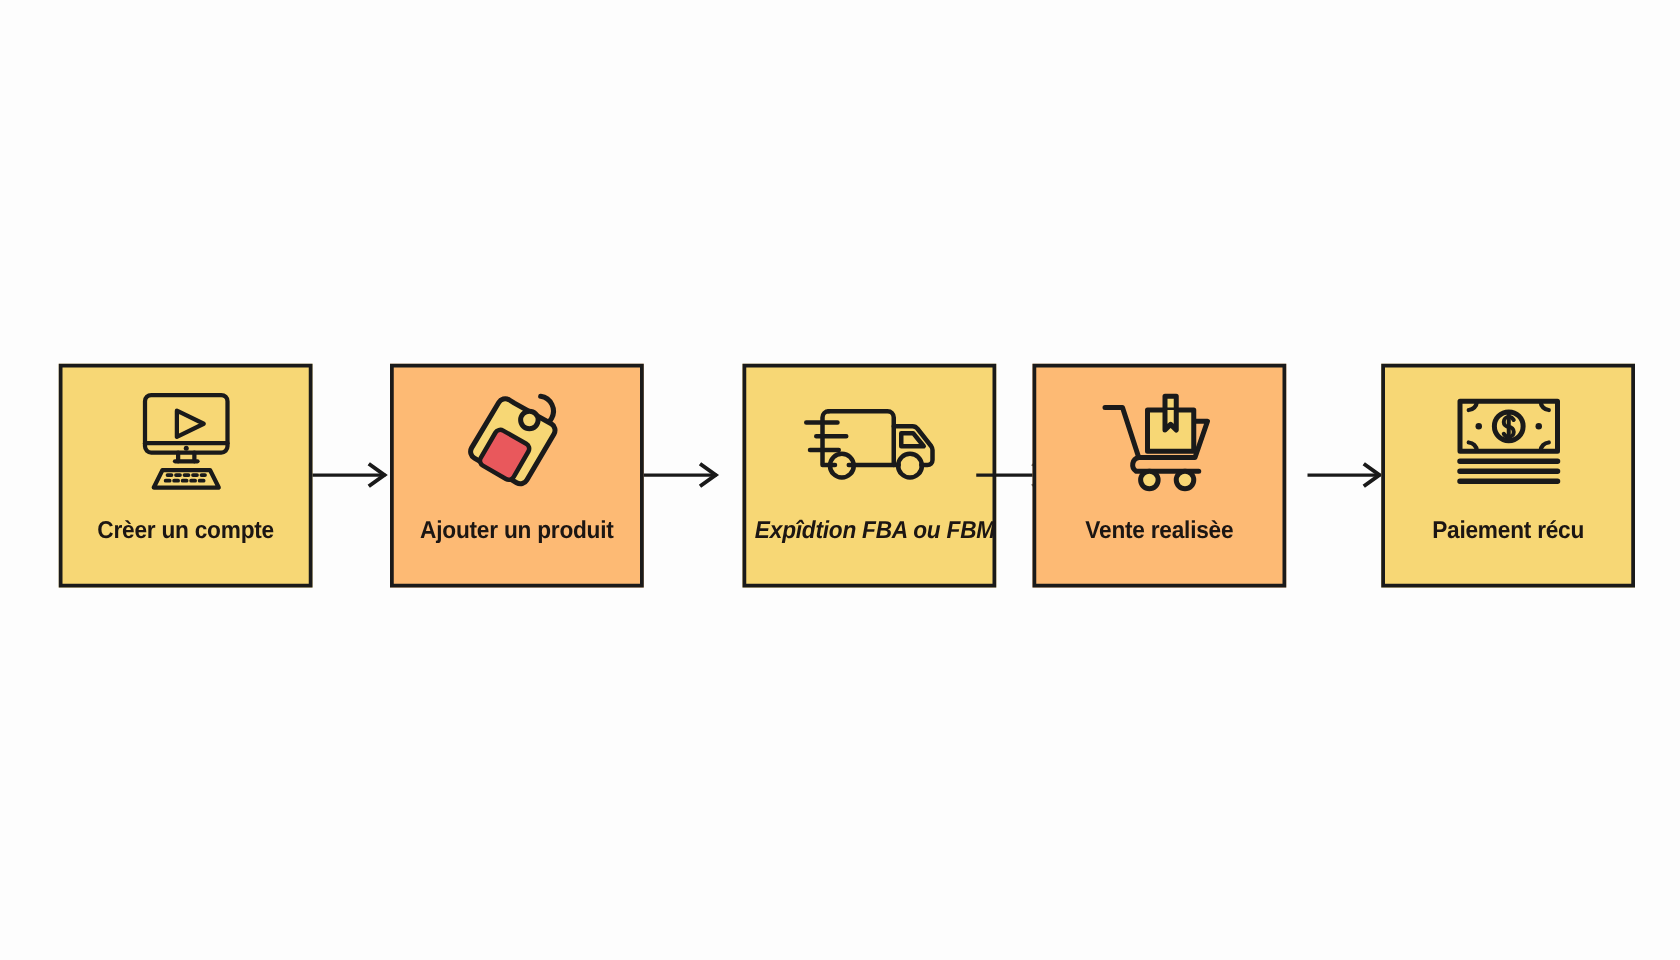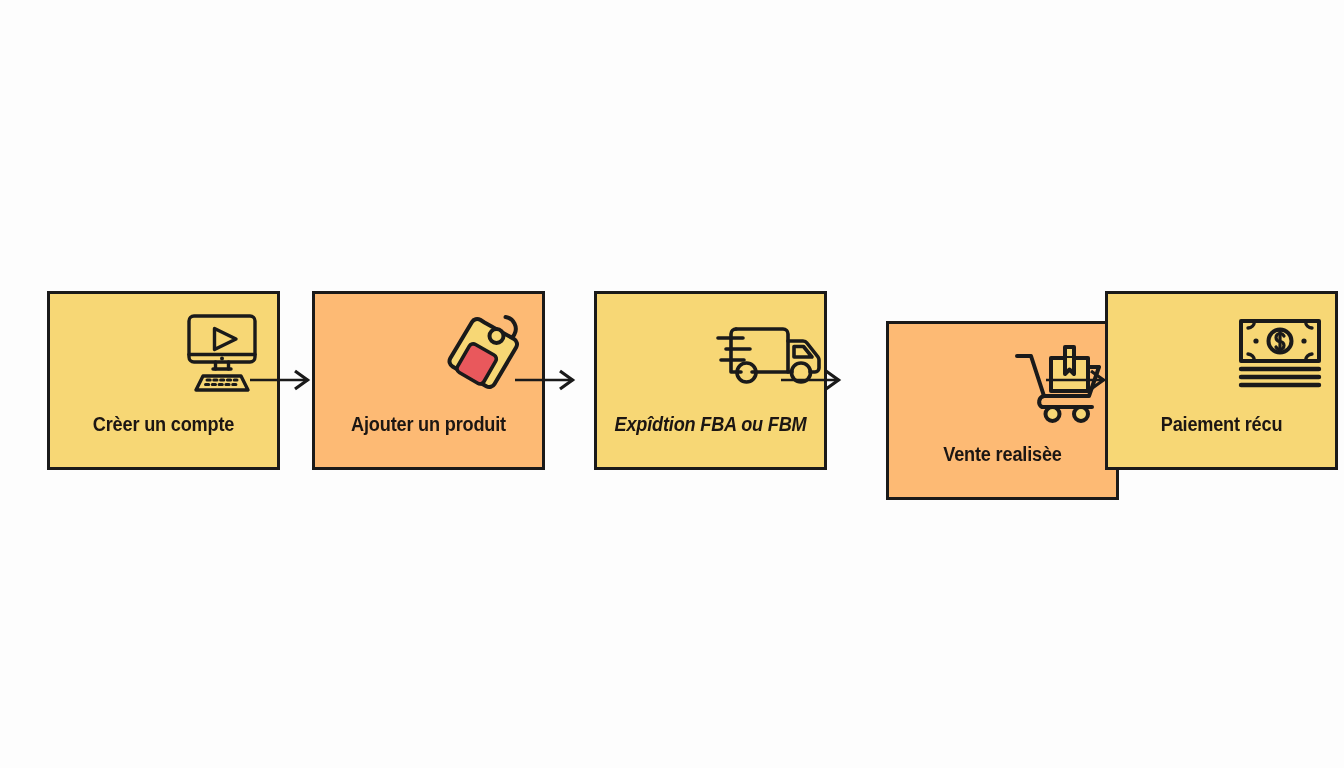--- a/index.html
+++ b/index.html
@@ -18,27 +18,27 @@
     position: relative;
     width: 1344px;
     height: 768px;
     background: #FDFDFD;
   }
 
   
   .step-box {
     position: absolute;
     top: 291px;
-    width: 233px;
+    width: 203px;
     height: 179px;
     box-sizing: border-box;
     border: 3px solid #1A1A1A;
     display: flex;
     flex-direction: column;
-    align-items: flex-end;
+    align-items: center;
     justify-content: flex-start;
   }
   .step-box.tone-yellow { background: #F7D775; }
   .step-box.tone-red    { background: #fdba74; }
 
   .step-icon {
     margin-top: 20px;
     height: 78px;
     width: 110px;
     display: flex;
@@ -69,21 +69,21 @@
     top: 366px;
     width: 64px;
     height: 28px;
   }
   .connector svg { display: block; }
 
   
   #step-1 { left: 47px; }
   #step-2 { left: 312px; }
   #step-3 { left: 594px; font-style: italic; }
-  #step-4 { left: 886px; margin-top: 30px; }
+  #step-4 { left: 826px; }
   #step-5 { left: 1105px; }
 
   #connector-1 { left: 250px; }
   #connector-2 { left: 515px; }
   #connector-3 { left: 781px; }
   #connector-4 { left: 1046px; }
 </style>
 </head>
 <body>
 

